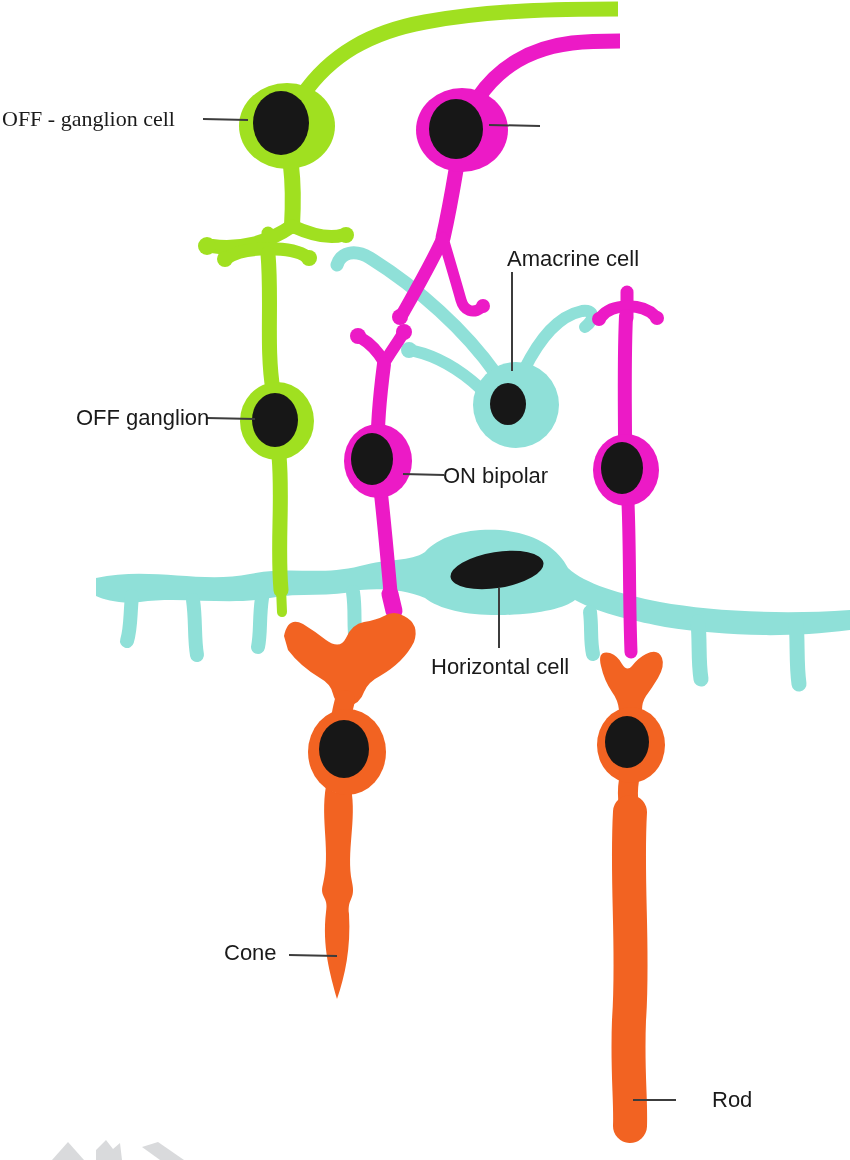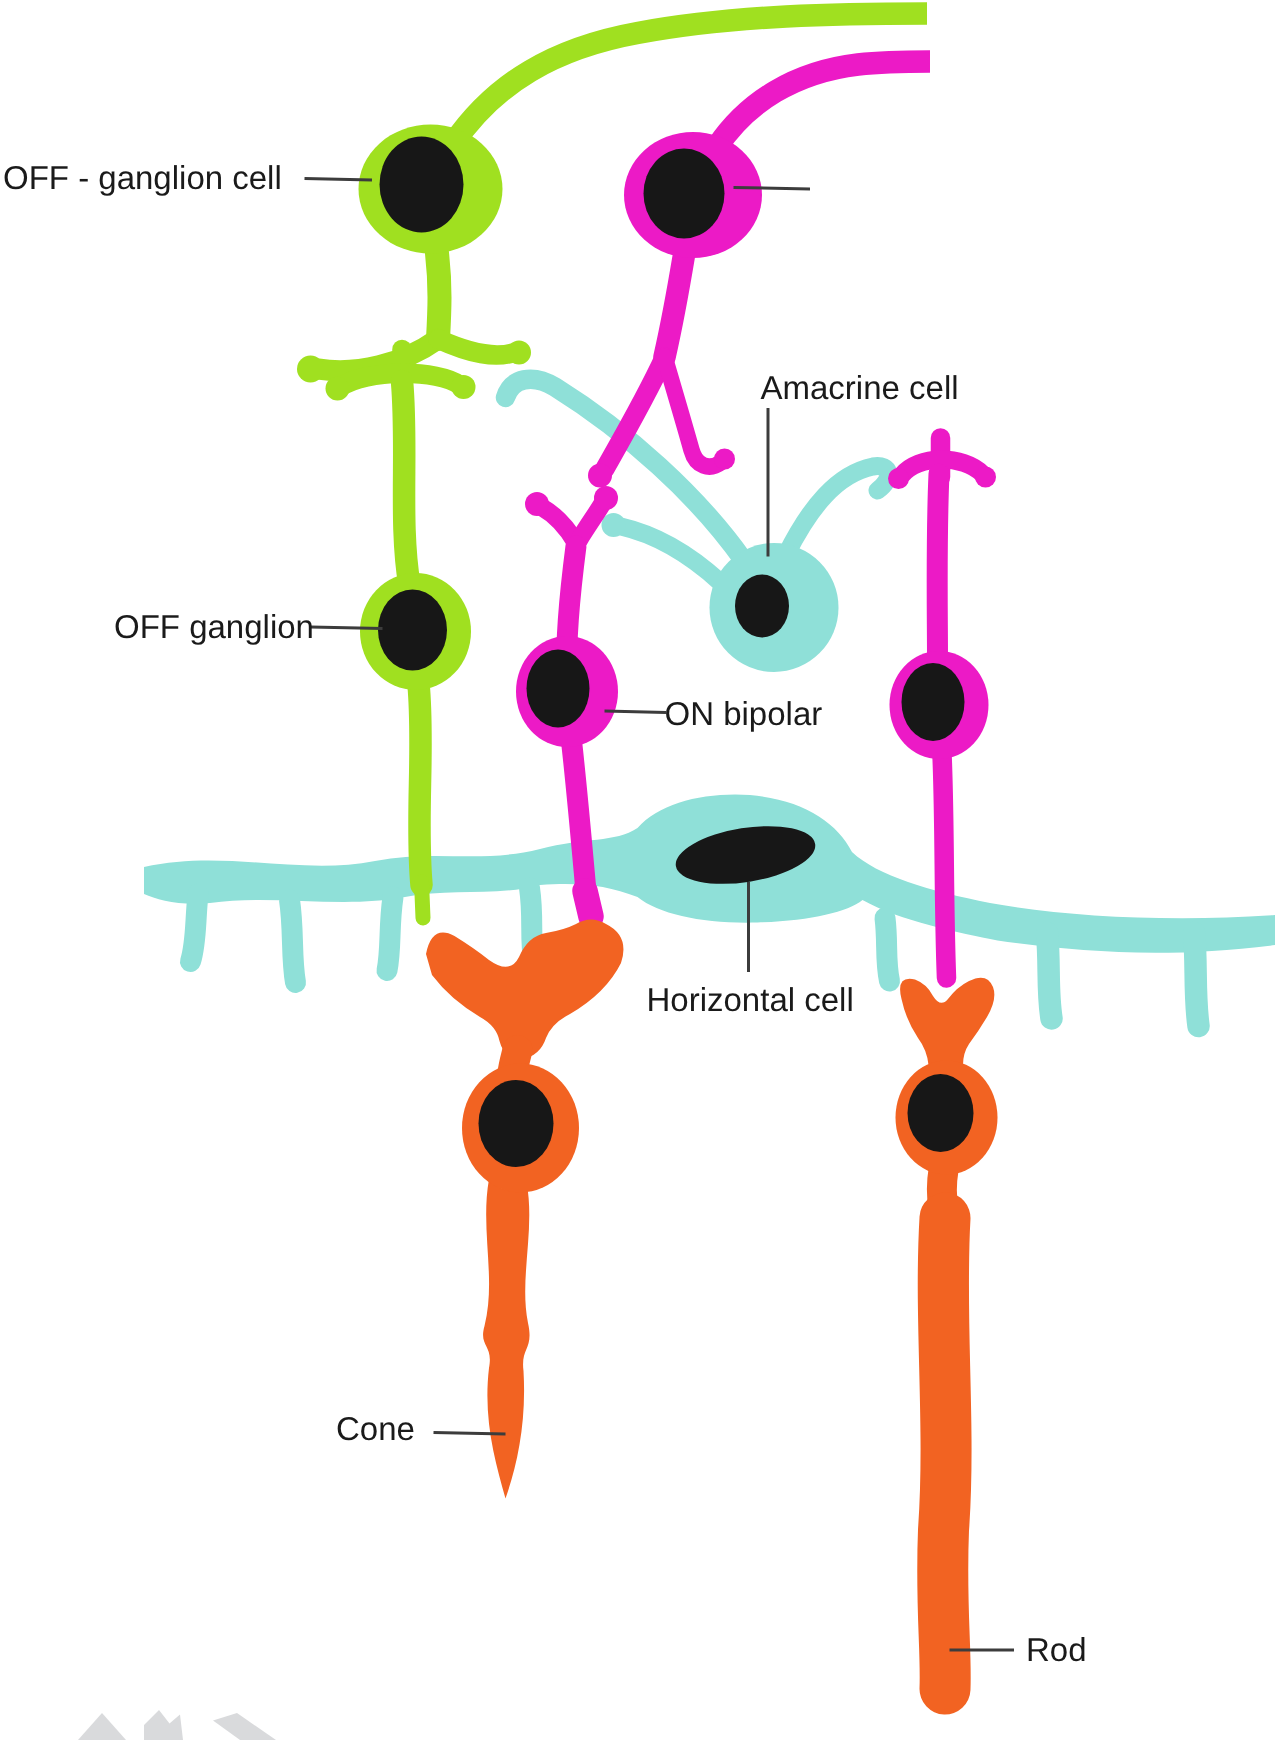--- a/index.html
+++ b/index.html
@@ -173,20 +173,20 @@
       <path class="leader" d="M 489,125 L 540,126"></path>
       <path class="leader" d="M 512,272 L 512,371"></path>
       <path class="leader" d="M 207,418 L 255,419"></path>
       <path class="leader" d="M 403,474 L 444,475"></path>
       <path class="leader" d="M 499,588 L 499,648"></path>
       <path class="leader" d="M 289,955 L 337,956"></path>
       <path class="leader" d="M 633,1100 L 676,1100"></path>
     </g>
   </svg>
 
-  <div class="lbl" style="left:2px;top:107px;">OFF - ganglion cell</div>
+  <div class="lbl" style="left:2px;top:107px;font-family:Liberation Serif, serif;">OFF - ganglion cell</div>
   <div class="lbl" style="left:507px;top:247px;">Amacrine cell</div>
   <div class="lbl" style="left:76px;top:406px;">OFF ganglion</div>
   <div class="lbl" style="left:443px;top:464px;">ON bipolar</div>
   <div class="lbl" style="left:431px;top:655px;">Horizontal cell</div>
   <div class="lbl" style="left:224px;top:941px;">Cone</div>
-  <div class="lbl" style="left:684px;top:1088px;">Rod</div>
+  <div class="lbl" style="left:712px;top:1088px;">Rod</div>
 </div>
 
 </body></html>

